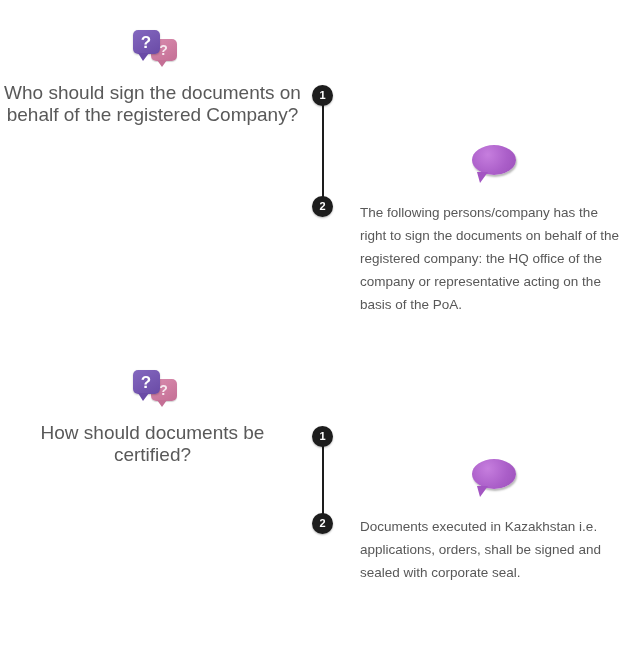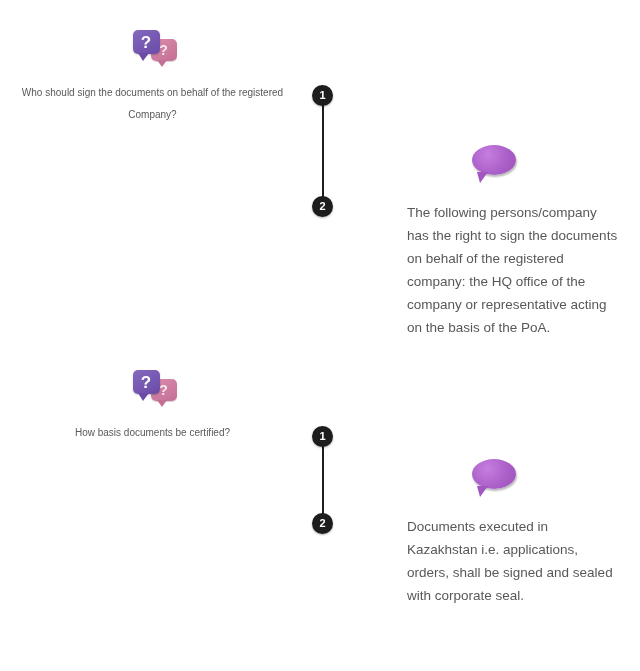--- a/index.html
+++ b/index.html
@@ -88,21 +88,21 @@
     line-height: 1;
   }
   .q-bubble.front .qmark { font-size: 17px; }
   .q-bubble.back  .qmark { font-size: 14px; color: #f7e9ef; }
 
   .question-text {
     margin-top: 12px;
     padding: 0 2px;
     text-align: center;
     color: #595959;
-    font-size: 10px;
+    font-size: 19px;
     line-height: 22px;
   }
 
   
   .timeline {
     position: absolute;
     left: 312px;
     top: 0;
     width: 22px;
   }
@@ -156,21 +156,20 @@
     bottom: -8px;
     width: 0; height: 0;
     border-left: 3px solid transparent;
     border-right: 8px solid transparent;
     border-top: 11px solid #a355c2;
   }
   .answer-text {
     color: #585858;
     font-size: 13.5px;
     line-height: 23px;
-    margin-left: 47px;
   }
   .answer-text p {
     margin: 0 0 16px 0;
   }
   .answer-text p:last-child { margin-bottom: 0; }
 </style>
 </head>
 <body>
 
 <div class="faq-section s1">
@@ -208,21 +207,21 @@
 
   <div class="question-col" style="top:27px;">
     <div class="question-icon">
       <div class="q-bubble back">
         <span class="qmark">?</span>
       </div>
       <div class="q-bubble front">
         <span class="qmark">?</span>
       </div>
     </div>
-    <div class="question-text">How basis documents be certified?</div>
+    <div class="question-text">How should documents be certified?</div>
   </div>
 
   <div class="timeline">
     <div class="tl-line" style="top:95px; height:88px;"></div>
     <div class="tl-node" style="top:85px;">1</div>
     <div class="tl-node" style="top:172px;">2</div>
   </div>
 
   <div class="answer-col" style="top:118px;">
     <div class="answer-icon">

